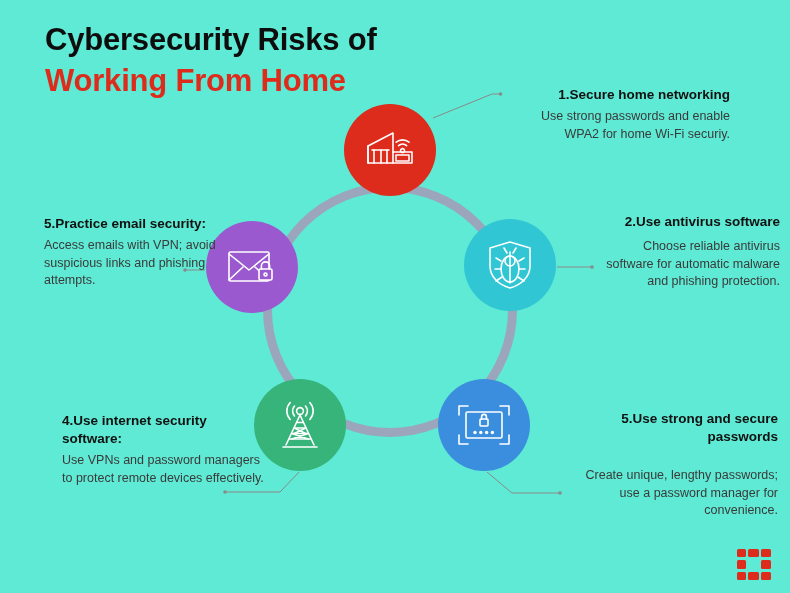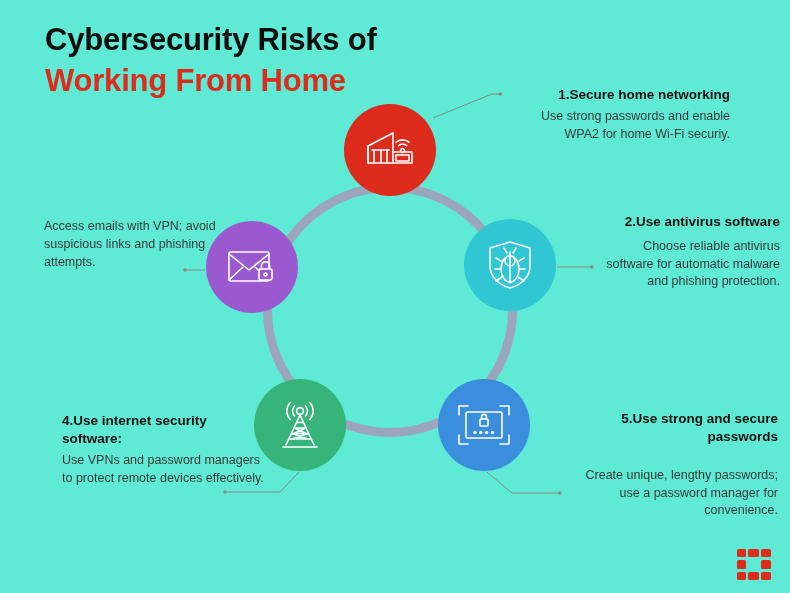--- a/index.html
+++ b/index.html
@@ -245,20 +245,21 @@
     <p class="heading">5.Use strong and secure passwords</p>
     <p class="body">Create unique, lengthy passwords; use a password manager for convenience.</p>
   </div>
 
   <div class="block block-4 left">
     <p class="heading">4.Use internet security software:</p>
     <p class="body">Use VPNs and password managers to protect remote devices effectively.</p>
   </div>
 
   <div class="block block-5 left">
+    <p class="heading">5.Practice email security:</p>
     <p class="body">Access emails with VPN; avoid suspicious links and phishing attempts.</p>
   </div>
 
   <div class="logo">
     <svg width="34" height="31" viewBox="0 0 34 31" fill="#DD2B1C">
       <rect x="0" y="0" width="9" height="8" rx="1.5"></rect>
       <rect x="11" y="0" width="11" height="8" rx="1.5"></rect>
       <rect x="24" y="0" width="10" height="8" rx="1.5"></rect>
       <rect x="0" y="11" width="9" height="9" rx="1.5"></rect>
       <rect x="24" y="11" width="10" height="9" rx="1.5"></rect>

